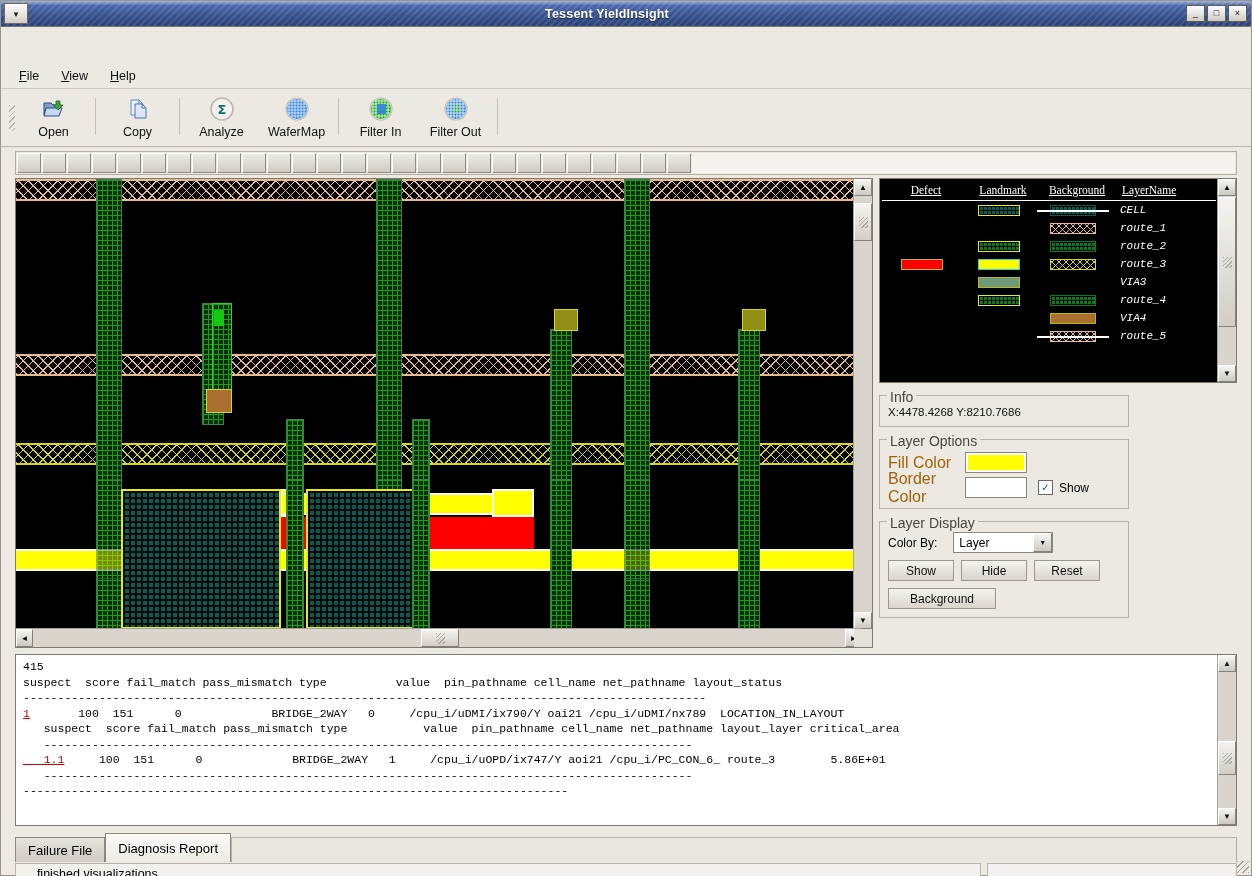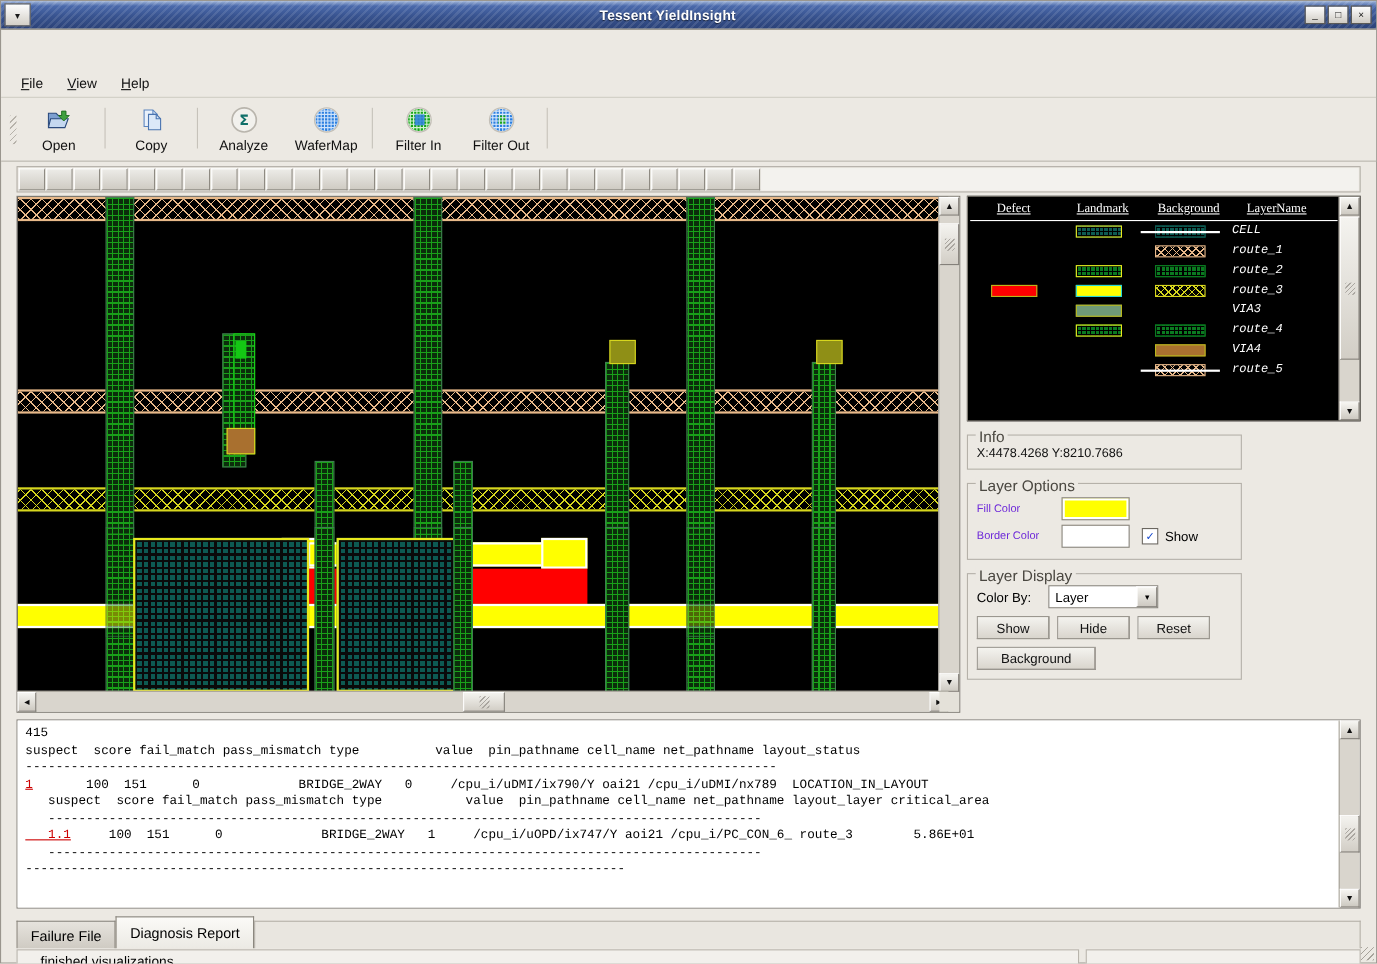--- a/index.html
+++ b/index.html
@@ -91,42 +91,42 @@
   .yellowbar2{background:#ffff00;border-top:2px solid #fff;border-bottom:2px solid #fff;}
   .redbar{background:#ff0000;}
   .via4{background:#a9702f;border:1px solid #d6d61e;}
   .via2{background:#8f8f16;border:1px solid #d6d61e;}
   .vialime{background:#14c814;}
 
   
   .right-col{width:358px;margin-left:6px;display:flex;flex-direction:column;}
   .legend-wrap{position:relative;width:358px;height:205px;border:1px solid #7e7a72;box-sizing:border-box;background:#000;}
   .legend{position:absolute;left:0;top:0;right:18px;bottom:0;background:#000;overflow:hidden;}
-  .lg-head{display:flex;padding:5px 4px 2px 4px;font-family:"Liberation Serif",serif;font-size:11.5px;color:#fff;gap:12px;}
+  .lg-head{display:flex;padding:5px 4px 2px 4px;font-family:"Liberation Serif",serif;font-size:11.5px;color:#fff;}
   .lg-head span{text-decoration:underline;}
   .lg-c1{width:84px;text-align:center;}
   .lg-c2{width:70px;text-align:center;}
   .lg-c3{width:78px;text-align:center;}
   .lg-c4{width:90px;text-align:left;padding-left:6px;}
   .lg-rule{height:1px;background:#fff;margin:2px 2px 0 2px;}
   .lg-row{display:flex;align-items:center;height:18px;font-style:italic;}
   .lg-cell{display:flex;align-items:center;justify-content:center;height:18px;}
   .sw{width:42px;height:11px;box-sizing:border-box;}
   .sw-wide{width:46px;height:11px;box-sizing:border-box;}
   .lg-name{font-family:"Liberation Mono",monospace;font-size:11px;color:#fff;padding-left:8px;white-space:nowrap;}
   .whiteline{position:relative;}
   .whiteline:before{content:"";position:absolute;left:-14px;right:-14px;top:50%;height:2px;background:#fff;}
   .legend-vs{position:absolute;right:0;top:0;width:18px;bottom:0;background:#d9d5cd;border-left:1px solid #a6a29a;}
 
   
   .grp{position:relative;border:1px solid #b5b1a9;margin-top:12px;padding:10px 8px 8px 8px;background:#ece9e3;}
   .grp>legend,.grp .gtitle{position:absolute;top:-7px;left:7px;background:#ece9e3;padding:0 3px;font-size:14px;color:#4a4740;}
   .info-val{font-size:11.5px;color:#111;}
   .opt-row{display:flex;align-items:center;height:25px;}
-  .opt-lbl{width:78px;font-size:10px;color:#6d28d9;}
+  .opt-lbl{width:78px;font-size:16px;color:#a16207;}
   .colorbox{width:60px;height:19px;border:2px solid #fff;outline:1px solid #8b877f;box-sizing:border-box;}
   .chk{width:13px;height:13px;background:#fff;border:1px solid #6b6760;display:flex;align-items:center;
        justify-content:center;font-size:10px;color:#1144cc;margin-left:12px;}
   .chk-lbl{font-size:12px;margin-left:6px;}
   .cb-row{display:flex;align-items:center;gap:16px;}
   .cb-lbl{font-size:12px;}
   .combo{width:100px;height:21px;background:#fff;border:1px solid #8b877f;display:flex;align-items:center;
     box-sizing:border-box;}
   .combo .cv{flex:1;padding-left:5px;font-size:12px;}
   .combo .ar{width:19px;height:19px;background:linear-gradient(to bottom,#f6f5f1,#cdc9c1);

